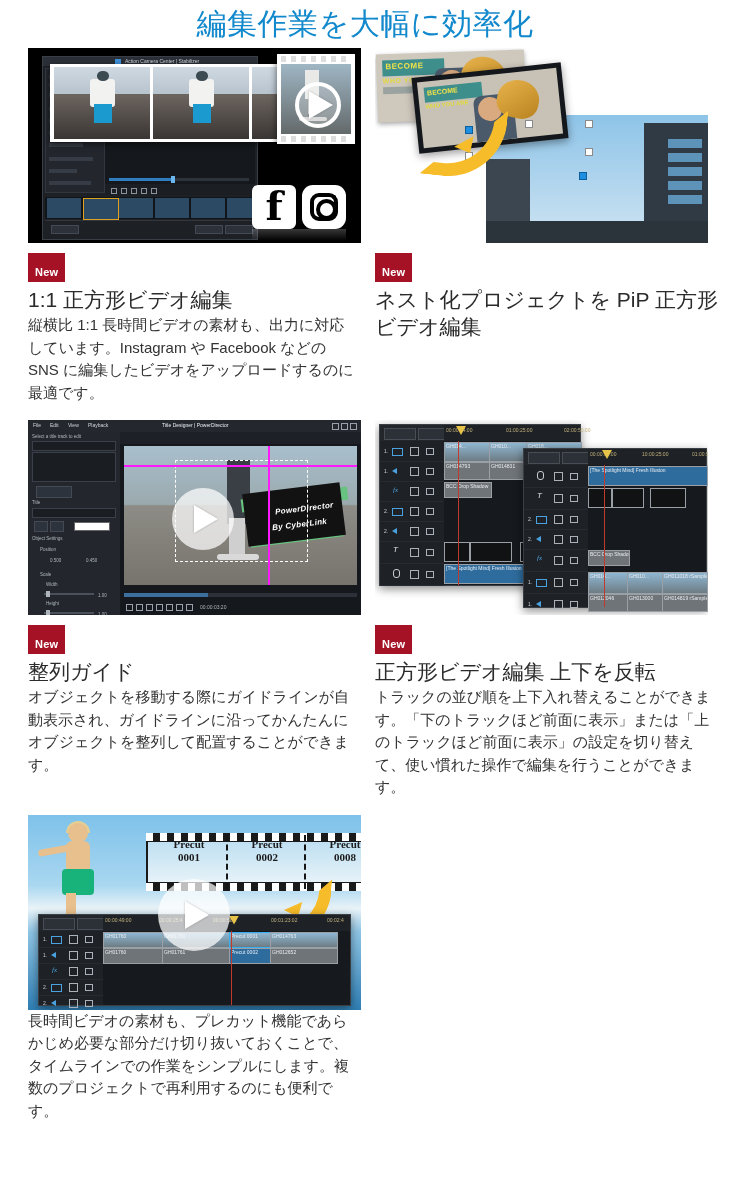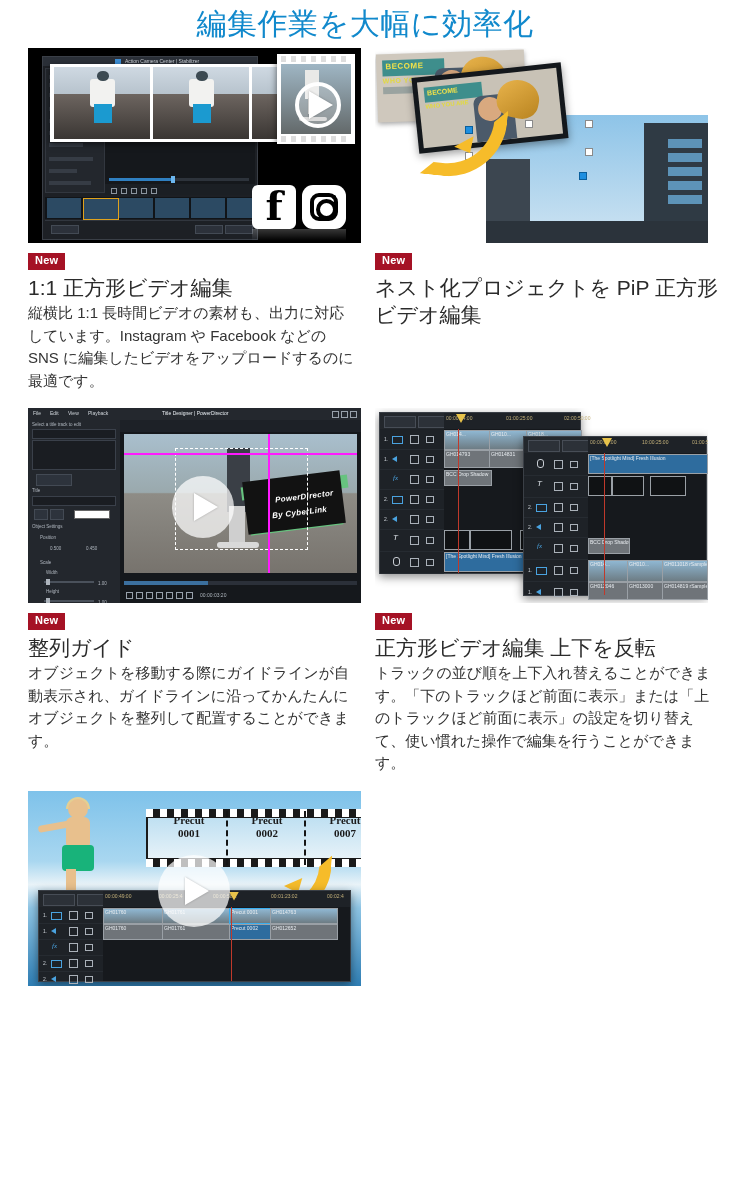--- a/index.html
+++ b/index.html
@@ -36,21 +36,21 @@
     position:relative;overflow:hidden;
     background:#fff;
   }
   .badge{
     display:inline-block;
     background:#a51225;
     color:#fff;
     font-size:11px;
     font-weight:bold;
     line-height:12px;
-    padding:1px 7px 4px 7px;
+    padding:13px 7px 4px 7px;
     margin-top:10px;
     letter-spacing:.2px;
   }
   .card-title{
     font-size:21px;
     line-height:27px;
     font-weight:400;
     color:#2b2b2b;
     margin:4px 0 1px 0;
   }
@@ -669,21 +669,21 @@
           <div class="lab" style="left:6px;width:74px">
             <span>Precut</span><br>
             <span>0001</span>
           </div>
           <div class="lab" style="left:84px;width:74px">
             <span>Precut</span><br>
             <span>0002</span>
           </div>
           <div class="lab" style="left:162px;width:74px">
             <span>Precut</span><br>
-            <span>0007</span>
+            <span>0008</span>
           </div>
         </div>
 
         <div class="arrow">
           <div class="bow"></div>
             <div class="head"></div>
         </div>
 
         <div class="tlwrap">
           <div class="tlpanel" style="left:0;top:0;right:0;bottom:0;width:auto;height:auto;">
@@ -756,17 +756,18 @@
                   <span>GH012652</span>
                 </div>
               <div class="ph" style="left:128px"></div>
             </div>
           </div>
         </div>
 
         <div class="play" style="left:130px;top:64px;width:72px;height:72px"></div>
       </div>
 
+      <p class="card-body">長時間ビデオの素材も、プレカット機能であらかじめ必要な部分だけ切り抜いておくことで、タイムラインでの作業をシンプルにします。複数のプロジェクトで再利用するのにも便利です。</p>
     </div>
     <div class="col right"></div>
   </div>
 
 </div>
 
 </body></html>

